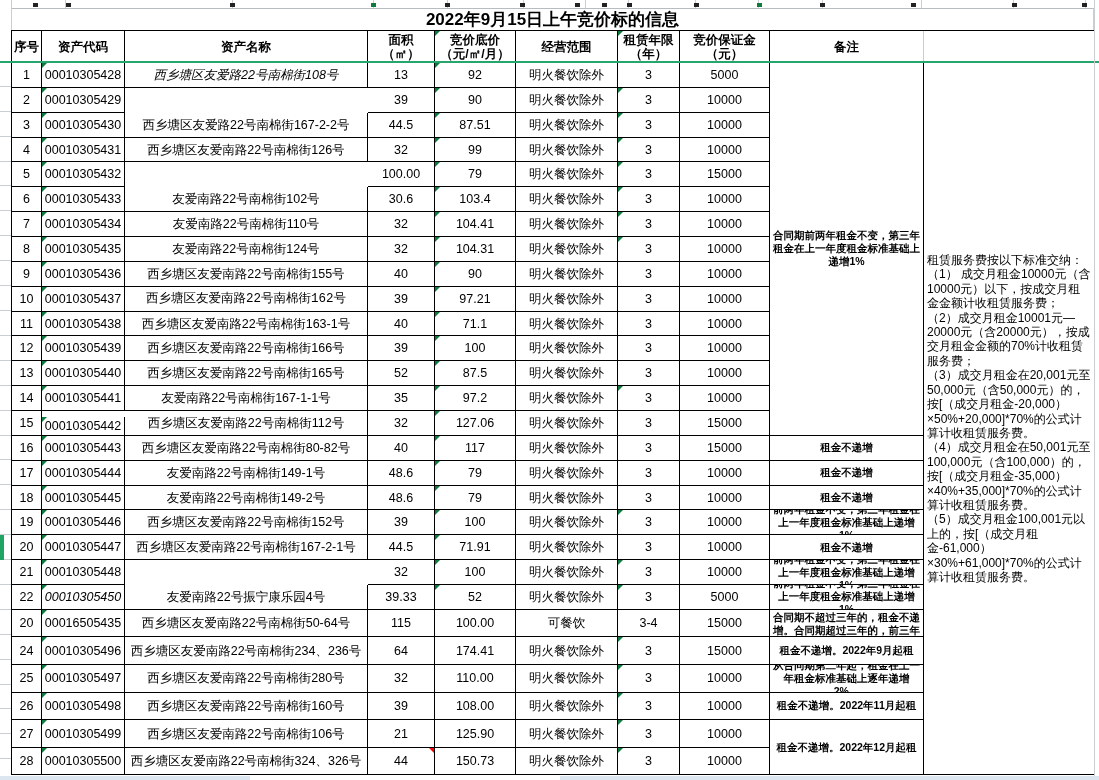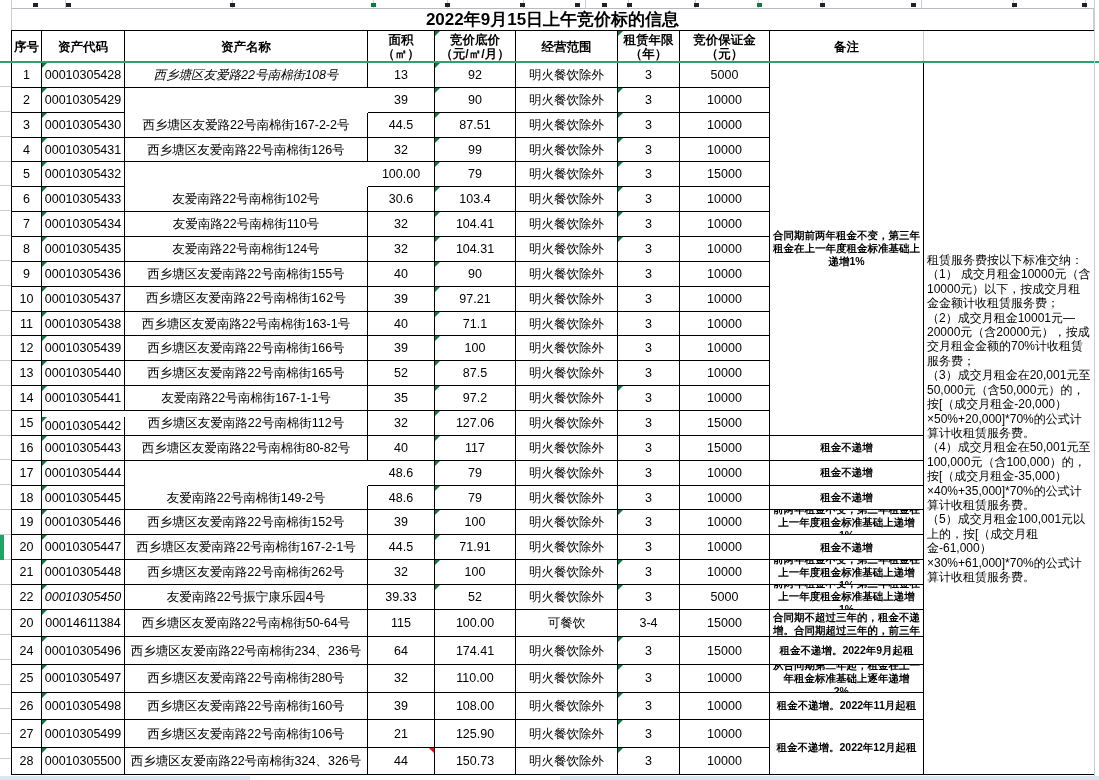--- a/index.html
+++ b/index.html
@@ -236,20 +236,21 @@
       <div class="bcell" style="grid-area: 16 / 1;">16</div>
       <div class="bcell tg" style="grid-area: 16 / 2;">00010305443</div>
       <div class="bcell name" style="grid-area: 16 / 3;">西乡塘区友爱南路22号南棉街80-82号</div>
       <div class="bcell" style="grid-area: 16 / 4;">40</div>
       <div class="bcell tg" style="grid-area: 16 / 5;">117</div>
       <div class="bcell" style="grid-area: 16 / 6;">明火餐饮除外</div>
       <div class="bcell" style="grid-area: 16 / 7;">3</div>
       <div class="bcell" style="grid-area: 16 / 8;">15000</div>
       <div class="bcell" style="grid-area: 17 / 1;">17</div>
       <div class="bcell tg" style="grid-area: 17 / 2;">00010305444</div>
+      <div class="bcell name" style="grid-area: 17 / 3;">友爱南路22号南棉街149-1号</div>
       <div class="bcell" style="grid-area: 17 / 4;">48.6</div>
       <div class="bcell tg" style="grid-area: 17 / 5;">79</div>
       <div class="bcell" style="grid-area: 17 / 6;">明火餐饮除外</div>
       <div class="bcell" style="grid-area: 17 / 7;">3</div>
       <div class="bcell" style="grid-area: 17 / 8;">10000</div>
       <div class="bcell" style="grid-area: 18 / 1;">18</div>
       <div class="bcell tg" style="grid-area: 18 / 2;">00010305445</div>
       <div class="bcell name" style="grid-area: 18 / 3;">友爱南路22号南棉街149-2号</div>
       <div class="bcell" style="grid-area: 18 / 4;">48.6</div>
       <div class="bcell tg" style="grid-area: 18 / 5;">79</div>
@@ -267,36 +268,35 @@
       <div class="bcell" style="grid-area: 20 / 1;">20</div>
       <div class="bcell tg" style="grid-area: 20 / 2;">00010305447</div>
       <div class="bcell name" style="grid-area: 20 / 3;">西乡塘区友爱南路22号南棉街167-2-1号</div>
       <div class="bcell" style="grid-area: 20 / 4;">44.5</div>
       <div class="bcell tg" style="grid-area: 20 / 5;">71.91</div>
       <div class="bcell" style="grid-area: 20 / 6;">明火餐饮除外</div>
       <div class="bcell" style="grid-area: 20 / 7;">3</div>
       <div class="bcell" style="grid-area: 20 / 8;">10000</div>
       <div class="bcell" style="grid-area: 21 / 1;">21</div>
       <div class="bcell tg" style="grid-area: 21 / 2;">00010305448</div>
-      <div class="bcell name" style="grid-area: 21 / 3;">西乡塘区友爱南路22号南棉街262号</div>
       <div class="bcell" style="grid-area: 21 / 4;">32</div>
       <div class="bcell tg" style="grid-area: 21 / 5;">100</div>
       <div class="bcell" style="grid-area: 21 / 6;">明火餐饮除外</div>
       <div class="bcell tg" style="grid-area: 21 / 7;">3</div>
       <div class="bcell" style="grid-area: 21 / 8;">10000</div>
       <div class="bcell" style="grid-area: 22 / 1;">22</div>
       <div class="bcell tg" style="grid-area: 22 / 2; font-style: italic;">00010305450</div>
       <div class="bcell name" style="grid-area: 22 / 3;">友爱南路22号振宁康乐园4号</div>
       <div class="bcell" style="grid-area: 22 / 4;">39.33</div>
       <div class="bcell tg" style="grid-area: 22 / 5;">52</div>
       <div class="bcell" style="grid-area: 22 / 6;">明火餐饮除外</div>
       <div class="bcell tg" style="grid-area: 22 / 7;">3</div>
       <div class="bcell" style="grid-area: 22 / 8;">5000</div>
       <div class="bcell" style="grid-area: 23 / 1;">20</div>
-      <div class="bcell tg" style="grid-area: 23 / 2;">00014611384</div>
+      <div class="bcell tg" style="grid-area: 23 / 2;">00016505435</div>
       <div class="bcell name" style="grid-area: 23 / 3;">西乡塘区友爱南路22号南棉街50-64号</div>
       <div class="bcell" style="grid-area: 23 / 4;">115</div>
       <div class="bcell" style="grid-area: 23 / 5;">100.00</div>
       <div class="bcell" style="grid-area: 23 / 6;">可餐饮</div>
       <div class="bcell" style="grid-area: 23 / 7;">3-4</div>
       <div class="bcell" style="grid-area: 23 / 8;">15000</div>
       <div class="bcell" style="grid-area: 24 / 1;">24</div>
       <div class="bcell tg" style="grid-area: 24 / 2;">00010305496</div>
       <div class="bcell name" style="grid-area: 24 / 3;">西乡塘区友爱南路22号南棉街234、236号</div>
       <div class="bcell" style="grid-area: 24 / 4;">64</div>

